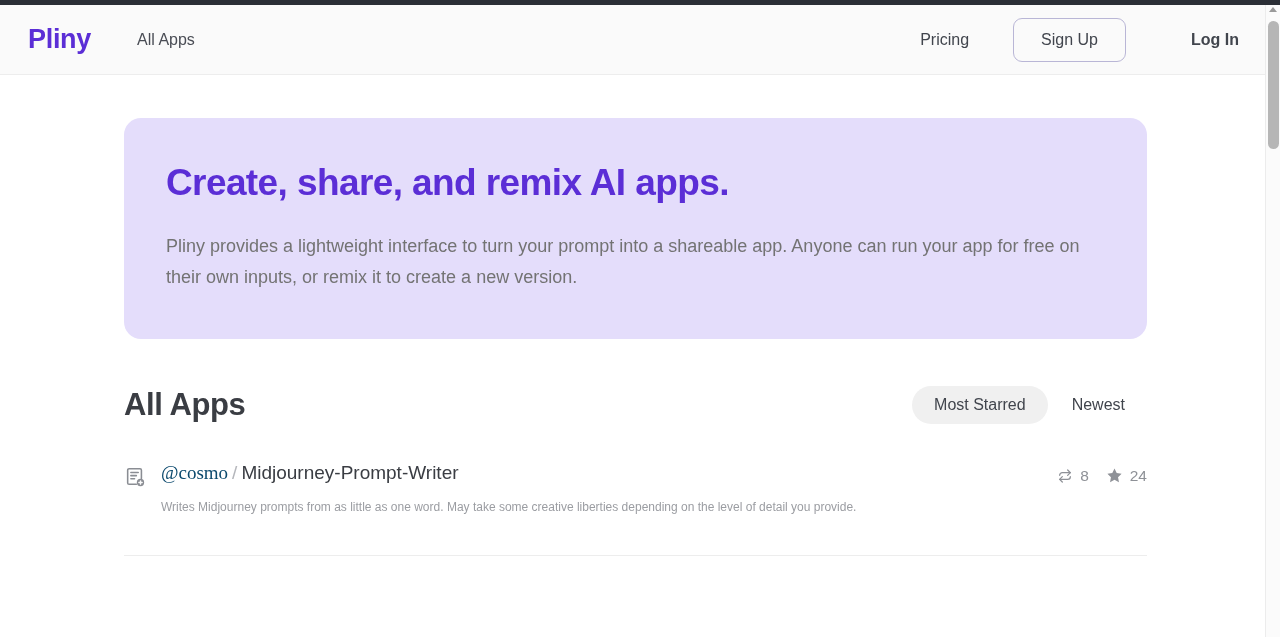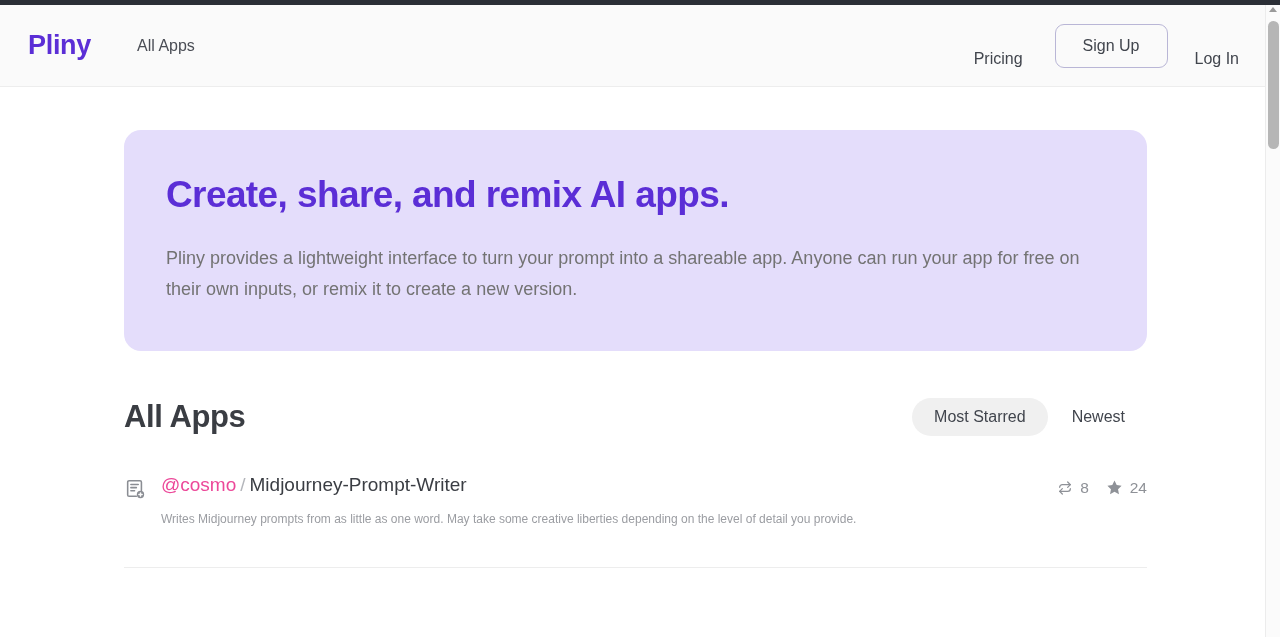--- a/index.html
+++ b/index.html
@@ -58,21 +58,21 @@
     width: 11px;
     height: 128px;
     border-radius: 6px;
     background: #b6b6b6;
   }
 
   
   .site-header {
     position: relative;
     width: 1265px;
-    height: 82px;
+    height: 70px;
     background: #fafafa;
     border-bottom: 1px solid #ededed;
     display: flex;
     align-items: center;
     padding: 0 26px 0 28px;
   }
 
   .brand {
     font-size: 27px;
     font-weight: bold;
@@ -91,41 +91,41 @@
   .nav-link {
     font-size: 16px;
     color: #4a4d55;
     cursor: pointer;
     white-space: nowrap;
   }
 
   .nav-right {
     margin-left: auto;
     display: flex;
-    align-items: flex-end;
-    gap: 0;
+    align-items: center;
+    gap: 12px;
   }
 
   .nav-right .nav-link { color: #41454d; }
 
   .nav-pricing { margin-right: 32px; }
 
   .btn-signup {
     font-size: 16px;
     color: #41454d;
     background: transparent;
     border: 1px solid #b9b6d6;
     border-radius: 9px;
     padding: 13px 27px;
     cursor: pointer;
     font-family: inherit;
     line-height: 1;
   }
 
-  .nav-login { margin-left: 27px; }
+  .nav-login { margin-left: 53px; font-weight: bold; }
 
   
   .content {
     position: relative;
     width: 1265px;
     padding: 0 0 0 0;
   }
 
   .container {
     width: 1023px;
@@ -220,21 +220,21 @@
   .app-icon svg { display: block; }
 
   .app-main { flex: 1 1 auto; min-width: 0; }
 
   .app-name {
     font-size: 19px;
     color: #3a3d43;
     line-height: 1.2;
     white-space: nowrap;
   }
-  .app-owner { color: #ec4899; }
+  .app-owner { color: #0c4a6e; font-family: Liberation Serif, serif; }
   .app-slash { color: #b4b6bb; margin: 0 4px; }
   .app-title { color: #3a3d43; }
 
   .app-desc {
     margin-top: 13px;
     font-size: 12px;
     line-height: 21px;
     color: #9b9da2;
     max-width: 950px;
   }

